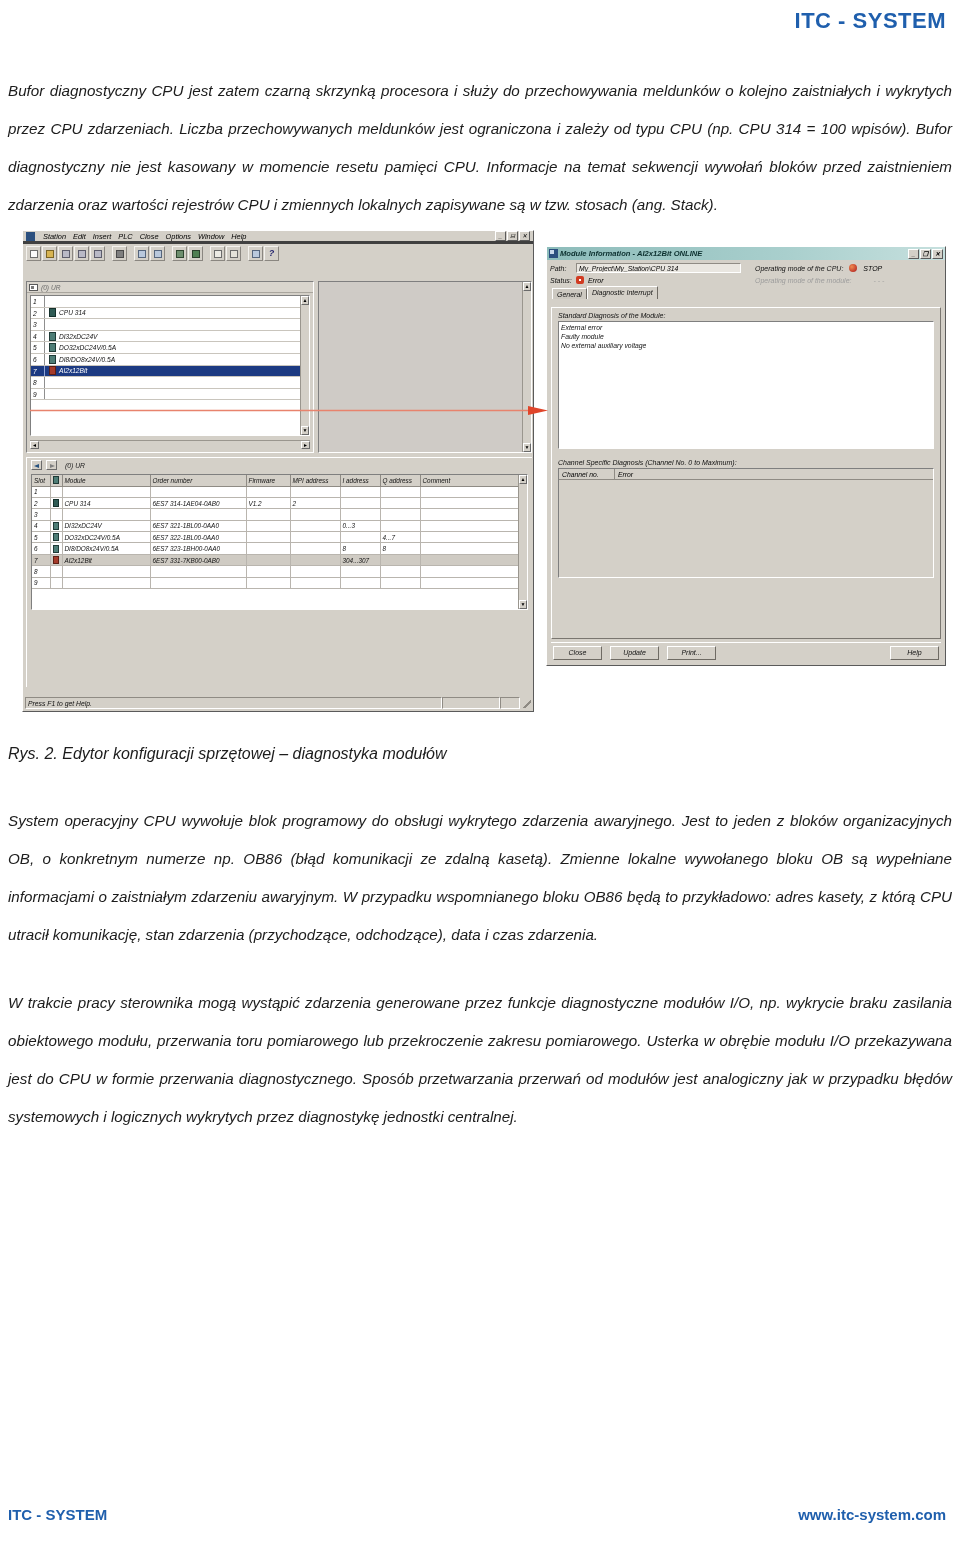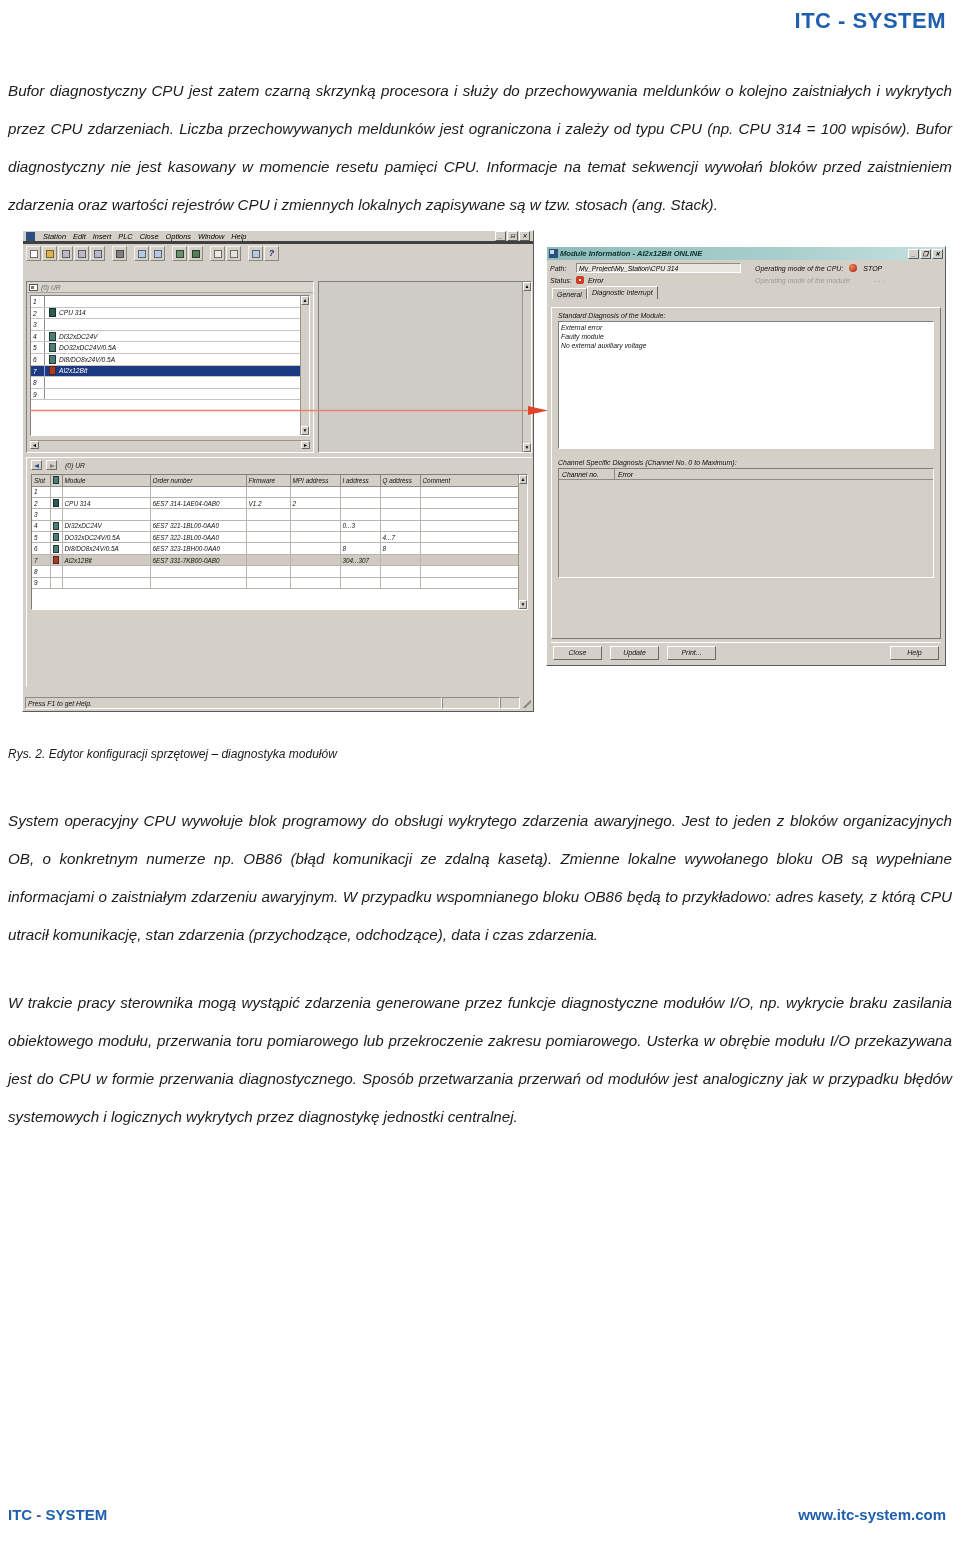--- a/index.html
+++ b/index.html
@@ -41,21 +41,21 @@
     line-height: 38px;
     text-align: justify;
     color: #1c1c1c;
   }
   p.para.last-left { text-align: left; }
   .spacer-22 { height: 22px; }
   .spacer-30 { height: 30px; }
   .spacer-36 { height: 36px; }
 
   .caption {
-    font-size: 12px;
+    font-size: 16px;
     line-height: 24px;
     color: #1c1c1c;
     margin: 0;
   }
 
   
   .shot {
     position: relative;
     width: 944px;
     height: 490px;

